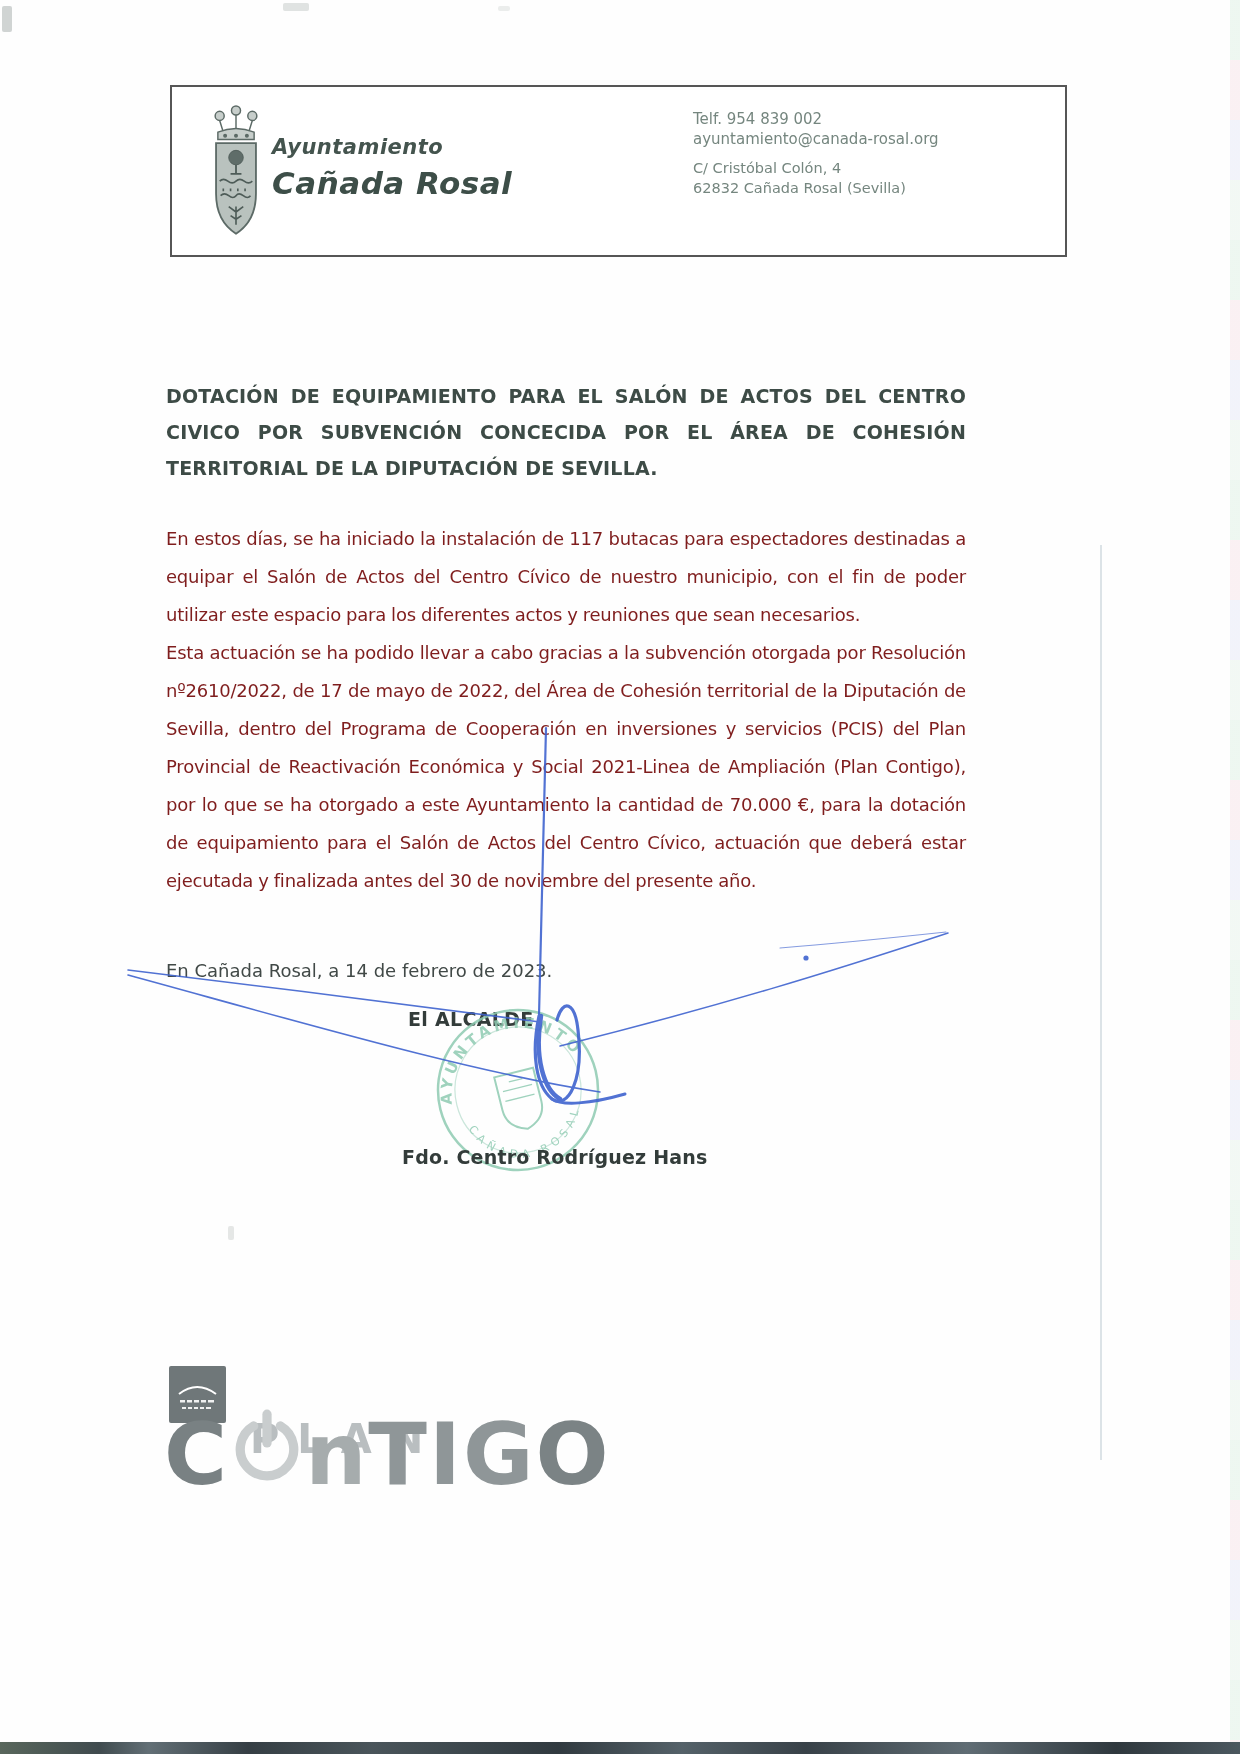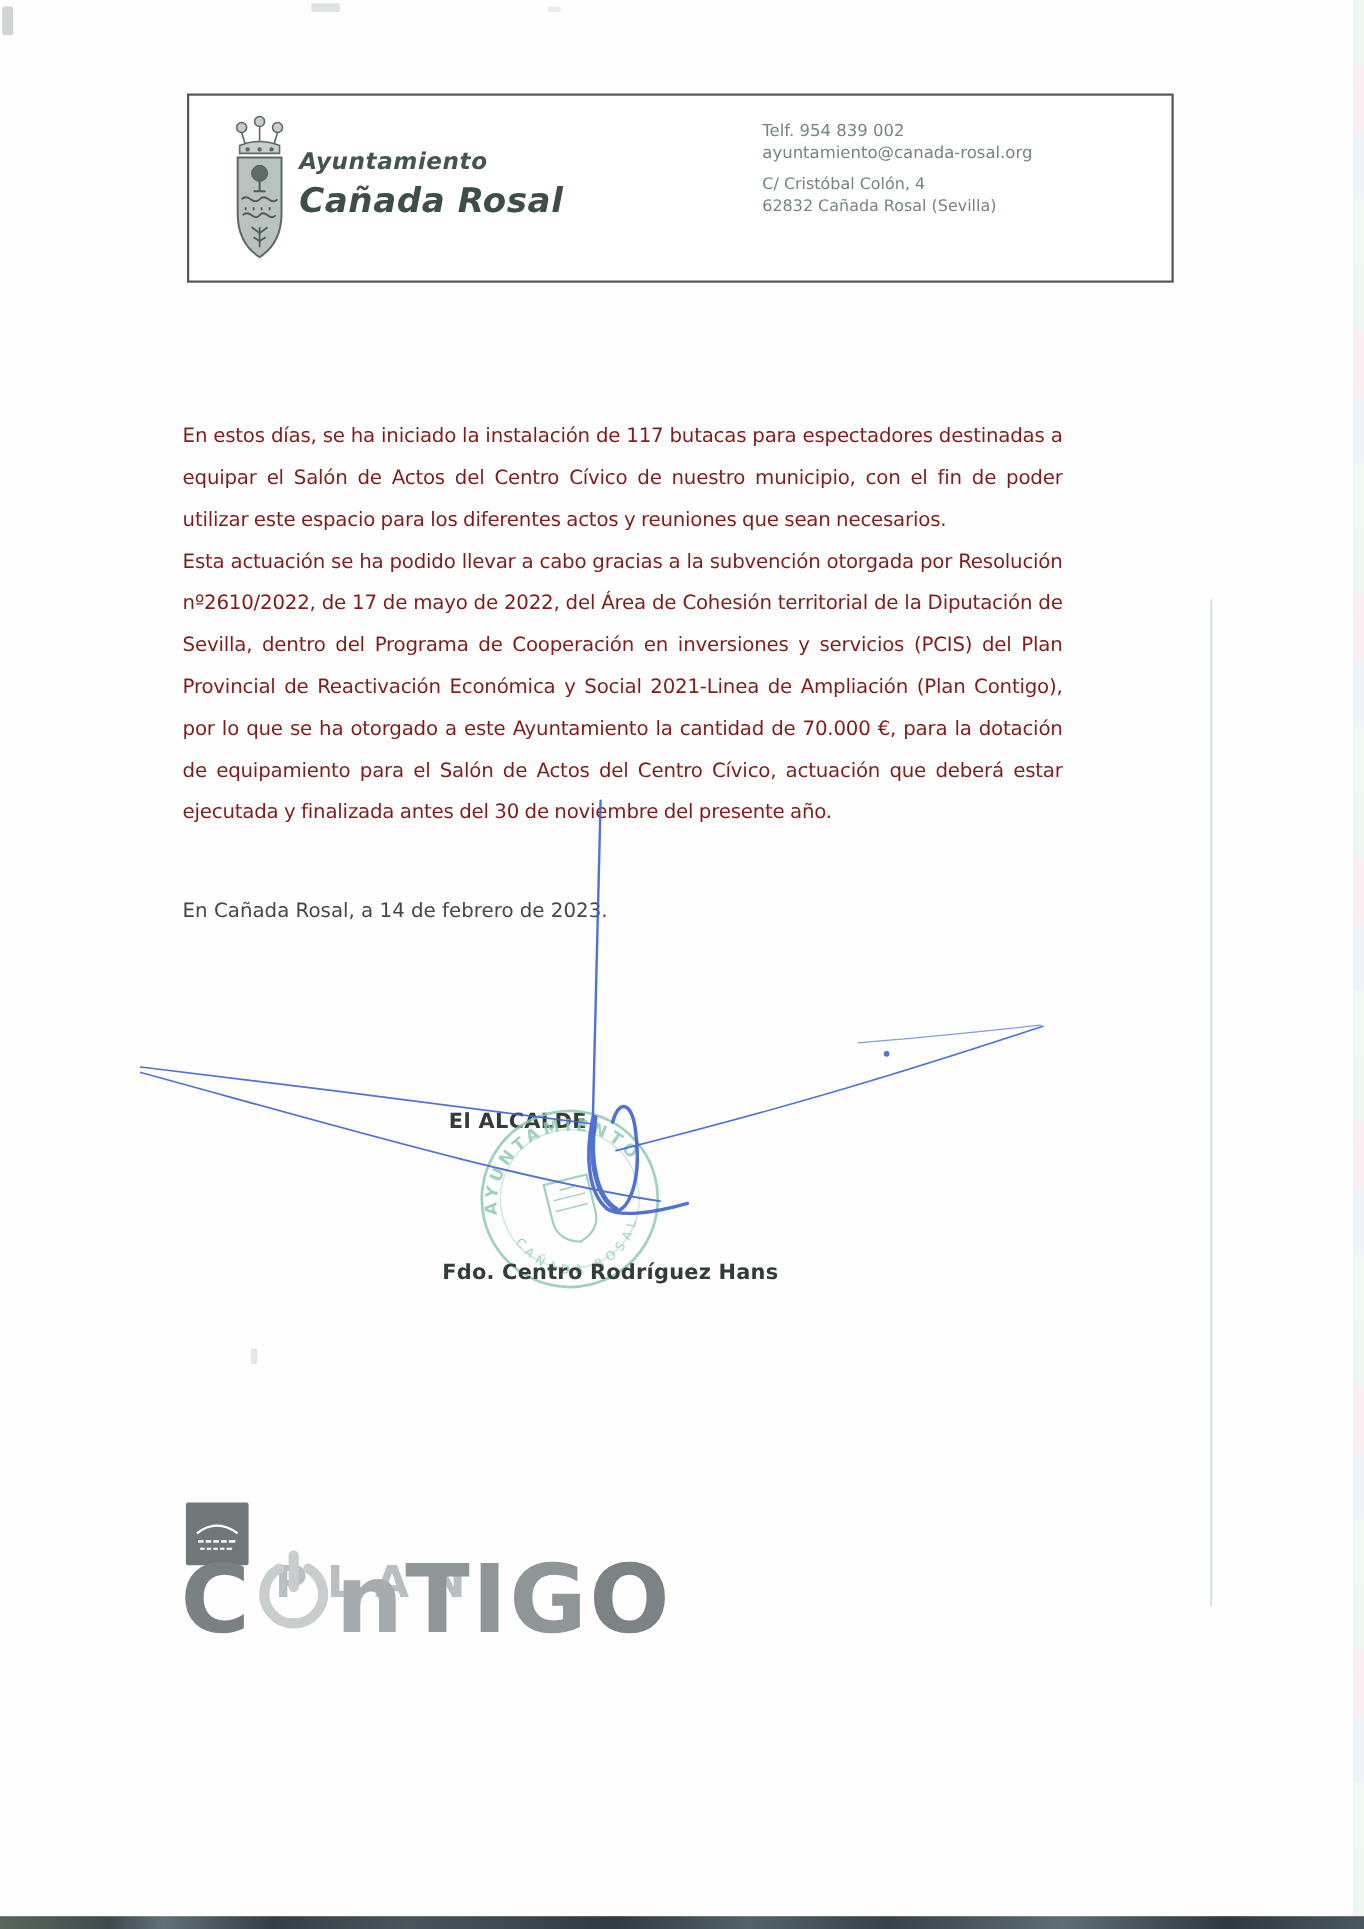--- a/index.html
+++ b/index.html
@@ -155,20 +155,21 @@
       <div>Telf. 954 839 002</div>
       <div>ayuntamiento@canada-rosal.org</div>
       <div class="group2">
         <div>C/ Cristóbal Colón, 4</div>
         <div>62832 Cañada Rosal (Sevilla)</div>
       </div>
     </div>
   </div>
 
   <div class="content">
+    <p class="doc-title">DOTACIÓN DE EQUIPAMIENTO PARA EL SALÓN DE ACTOS DEL CENTRO CIVICO POR SUBVENCIÓN CONCECIDA POR EL ÁREA DE COHESIÓN TERRITORIAL DE LA DIPUTACIÓN DE SEVILLA.</p>
     <p class="body-par">En estos días, se ha iniciado la instalación de 117 butacas para espectadores destinadas a equipar el Salón de Actos del Centro Cívico de nuestro municipio, con el fin de poder utilizar este espacio para los diferentes actos y reuniones que sean necesarios.</p>
     <p class="body-par">Esta actuación se ha podido llevar  a cabo gracias a la subvención otorgada por Resolución nº2610/2022, de 17 de mayo de 2022, del Área de Cohesión territorial de la Diputación de Sevilla, dentro del Programa de Cooperación en inversiones y servicios (PCIS) del Plan Provincial de Reactivación Económica y Social 2021-Linea de Ampliación (Plan Contigo), por lo que se ha otorgado a este Ayuntamiento la cantidad de 70.000 €, para la dotación de equipamiento para el Salón de Actos del Centro Cívico, actuación que deberá estar ejecutada y finalizada antes del 30 de noviembre del presente año.</p>
     <p class="date-line">En Cañada Rosal, a 14 de febrero de 2023.</p>
   </div>
 
   <div class="alcalde">El ALCALDE</div>
 
   <div class="stamp-wrap">
     <svg width="180" height="180" viewBox="0 0 180 180">
       <defs>

